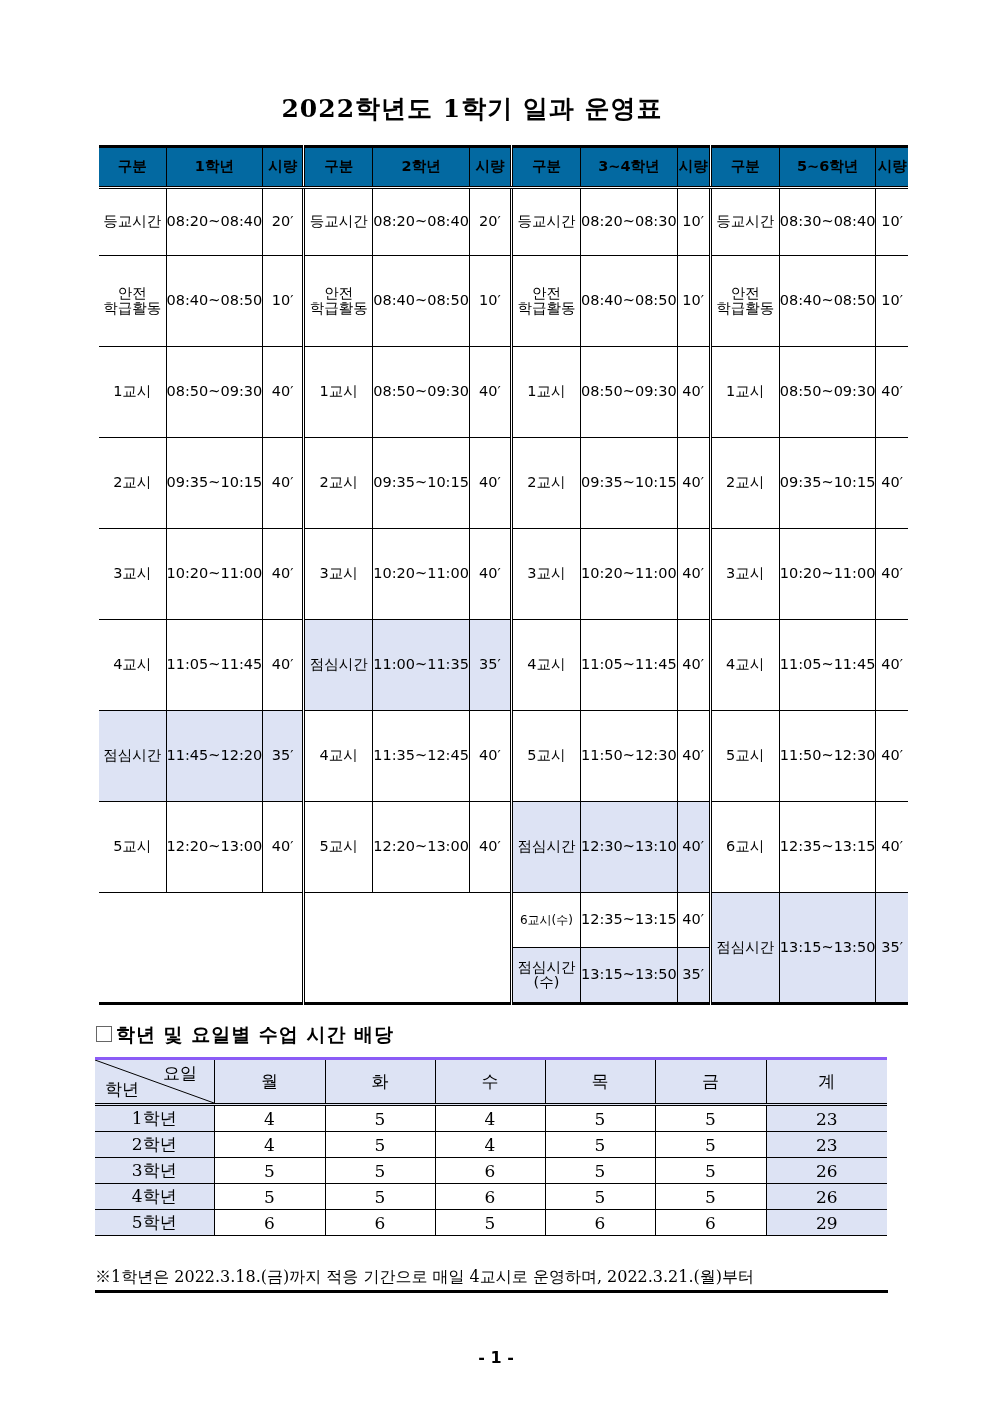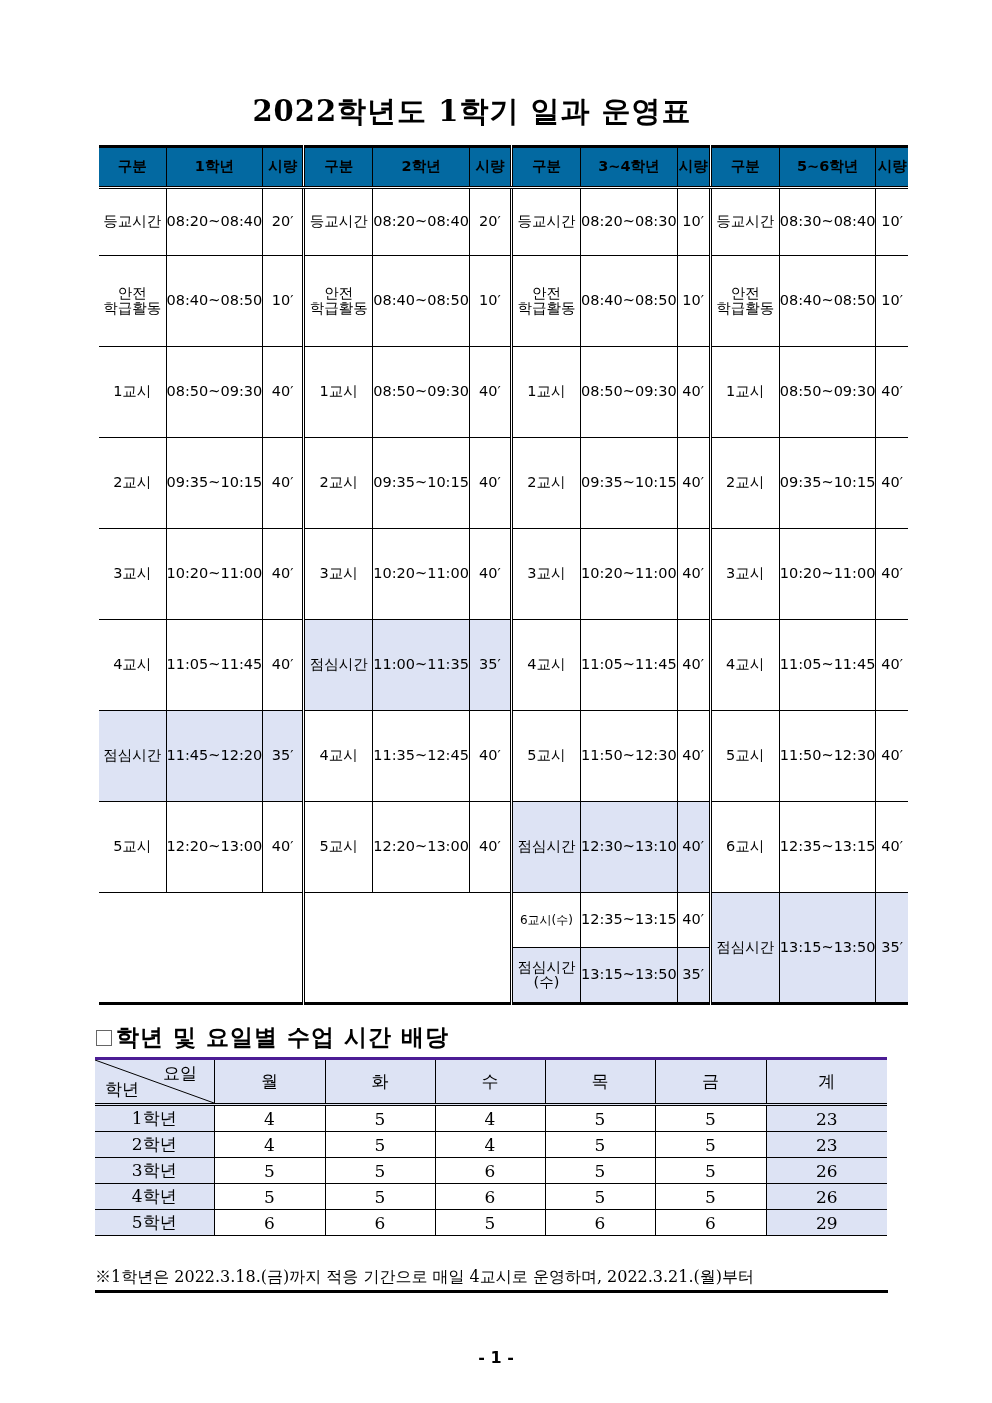--- a/index.html
+++ b/index.html
@@ -1,31 +1,31 @@
 <!DOCTYPE html>
 <html><head>
 <meta charset="utf-8">
 <style>
   html, body { margin:0; padding:0; background:#fff; }
   body { width:992px; height:1403px; position:relative; overflow:hidden; font-family:"DejaVu Sans", sans-serif; color:#000; }
-  .title { position:absolute; left:0; width:944px; top:92px; text-align:center; font-family:"DejaVu Serif", serif; font-weight:bold; font-size:29px; letter-spacing:1px; }
+  .title { position:absolute; left:0; width:944px; top:92px; text-align:center; font-family:"DejaVu Serif", serif; font-weight:bold; font-size:25px; letter-spacing:1px; }
   table.sched { position:absolute; left:99px; top:145px; border-collapse:collapse; table-layout:fixed; font-size:14.5px; }
   table.sched td, table.sched th { border:1px solid #000; padding:0; text-align:center; vertical-align:middle; white-space:nowrap; overflow:hidden; line-height:1.05; }
   table.sched tr.hdr th { background:#0369a1; font-weight:bold; height:38px; border-top:3px solid #000; border-bottom:3px double #000; }
   table.sched td.first, table.sched th.first { border-left:none; }
   table.sched td.last, table.sched th.last { border-right:none; }
   table.sched .dl { border-left:3px double #000 !important; }
   table.sched tr.body td { height:90px; }
   table.sched tr.half td { height:54px; }
   .hl { background:#dde3f4; }
-  .section { position:absolute; left:96px; top:1022px; font-family:"DejaVu Serif", serif; font-weight:bold; font-size:23px; letter-spacing:1px; }
+  .section { position:absolute; left:96px; top:1022px; font-family:"DejaVu Serif", serif; font-weight:bold; font-size:19px; letter-spacing:1px; }
   .section .box { display:inline-block; width:14px; height:14px; border:1px solid #666; vertical-align:-1px; margin-right:4px; }
   table.alloc { position:absolute; left:95px; top:1057px; border-collapse:collapse; table-layout:fixed; font-family:"DejaVu Serif", serif; font-size:17px; }
   table.alloc td, table.alloc th { border:1px solid #000; text-align:center; vertical-align:middle; padding:0; font-weight:normal; }
-  table.alloc tr.ah th { height:43px; background:#dde3f4; border-top:3px solid #4c1d95; border-bottom:3px double #000; }
+  table.alloc tr.ah th { height:43px; background:#dde3f4; border-top:3px solid #8b5cf6; border-bottom:3px double #000; }
   table.alloc tr.ar td { height:25px; }
   table.alloc .first { border-left:none; }
   table.alloc .last { border-right:none; }
   .diag { position:relative; width:118px; height:43px; }
   .diag svg { position:absolute; left:0; top:0; }
   .diag .t1 { position:absolute; right:16px; top:2px; }
   .diag .t2 { position:absolute; left:10px; bottom:2px; }
   .note { position:absolute; left:95px; top:1266px; width:793px; font-family:"DejaVu Serif", serif; font-size:16px; line-height:22px; border-bottom:3px solid #000; padding-bottom:2px; }
   .note .l2 { padding-left:20px; }
   .pageno { position:absolute; left:0; width:992px; top:1348px; text-align:center; font-family:"DejaVu Sans", sans-serif; font-size:16px; font-weight:bold; }

